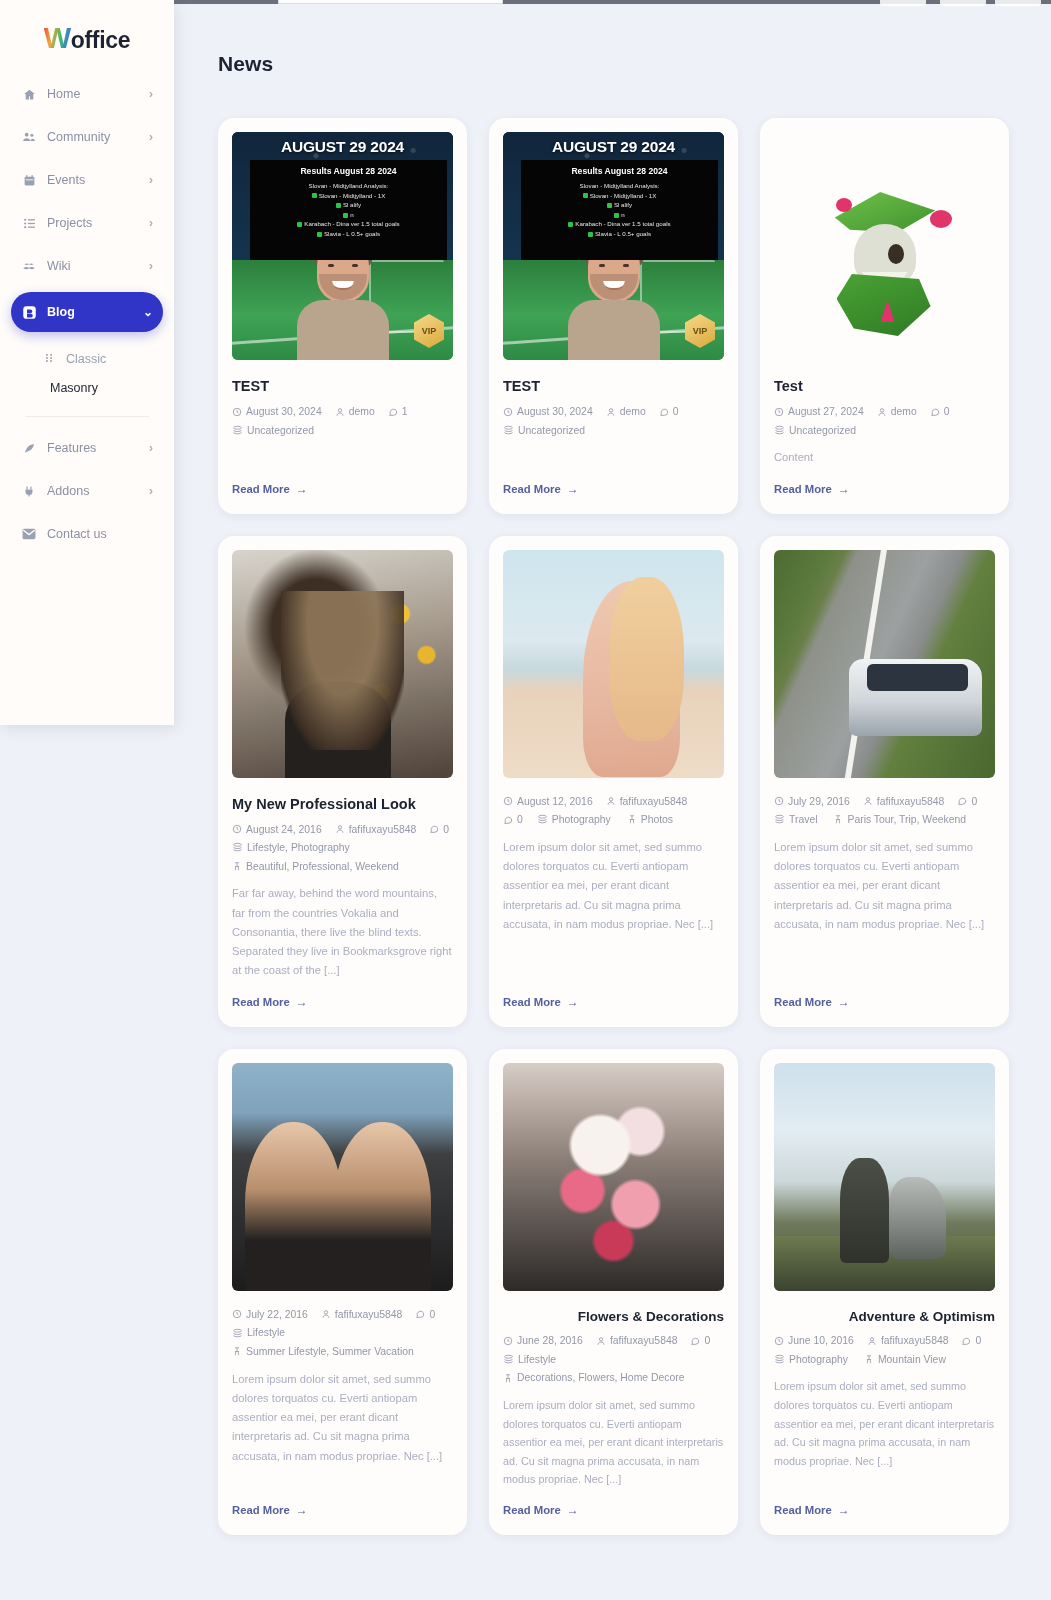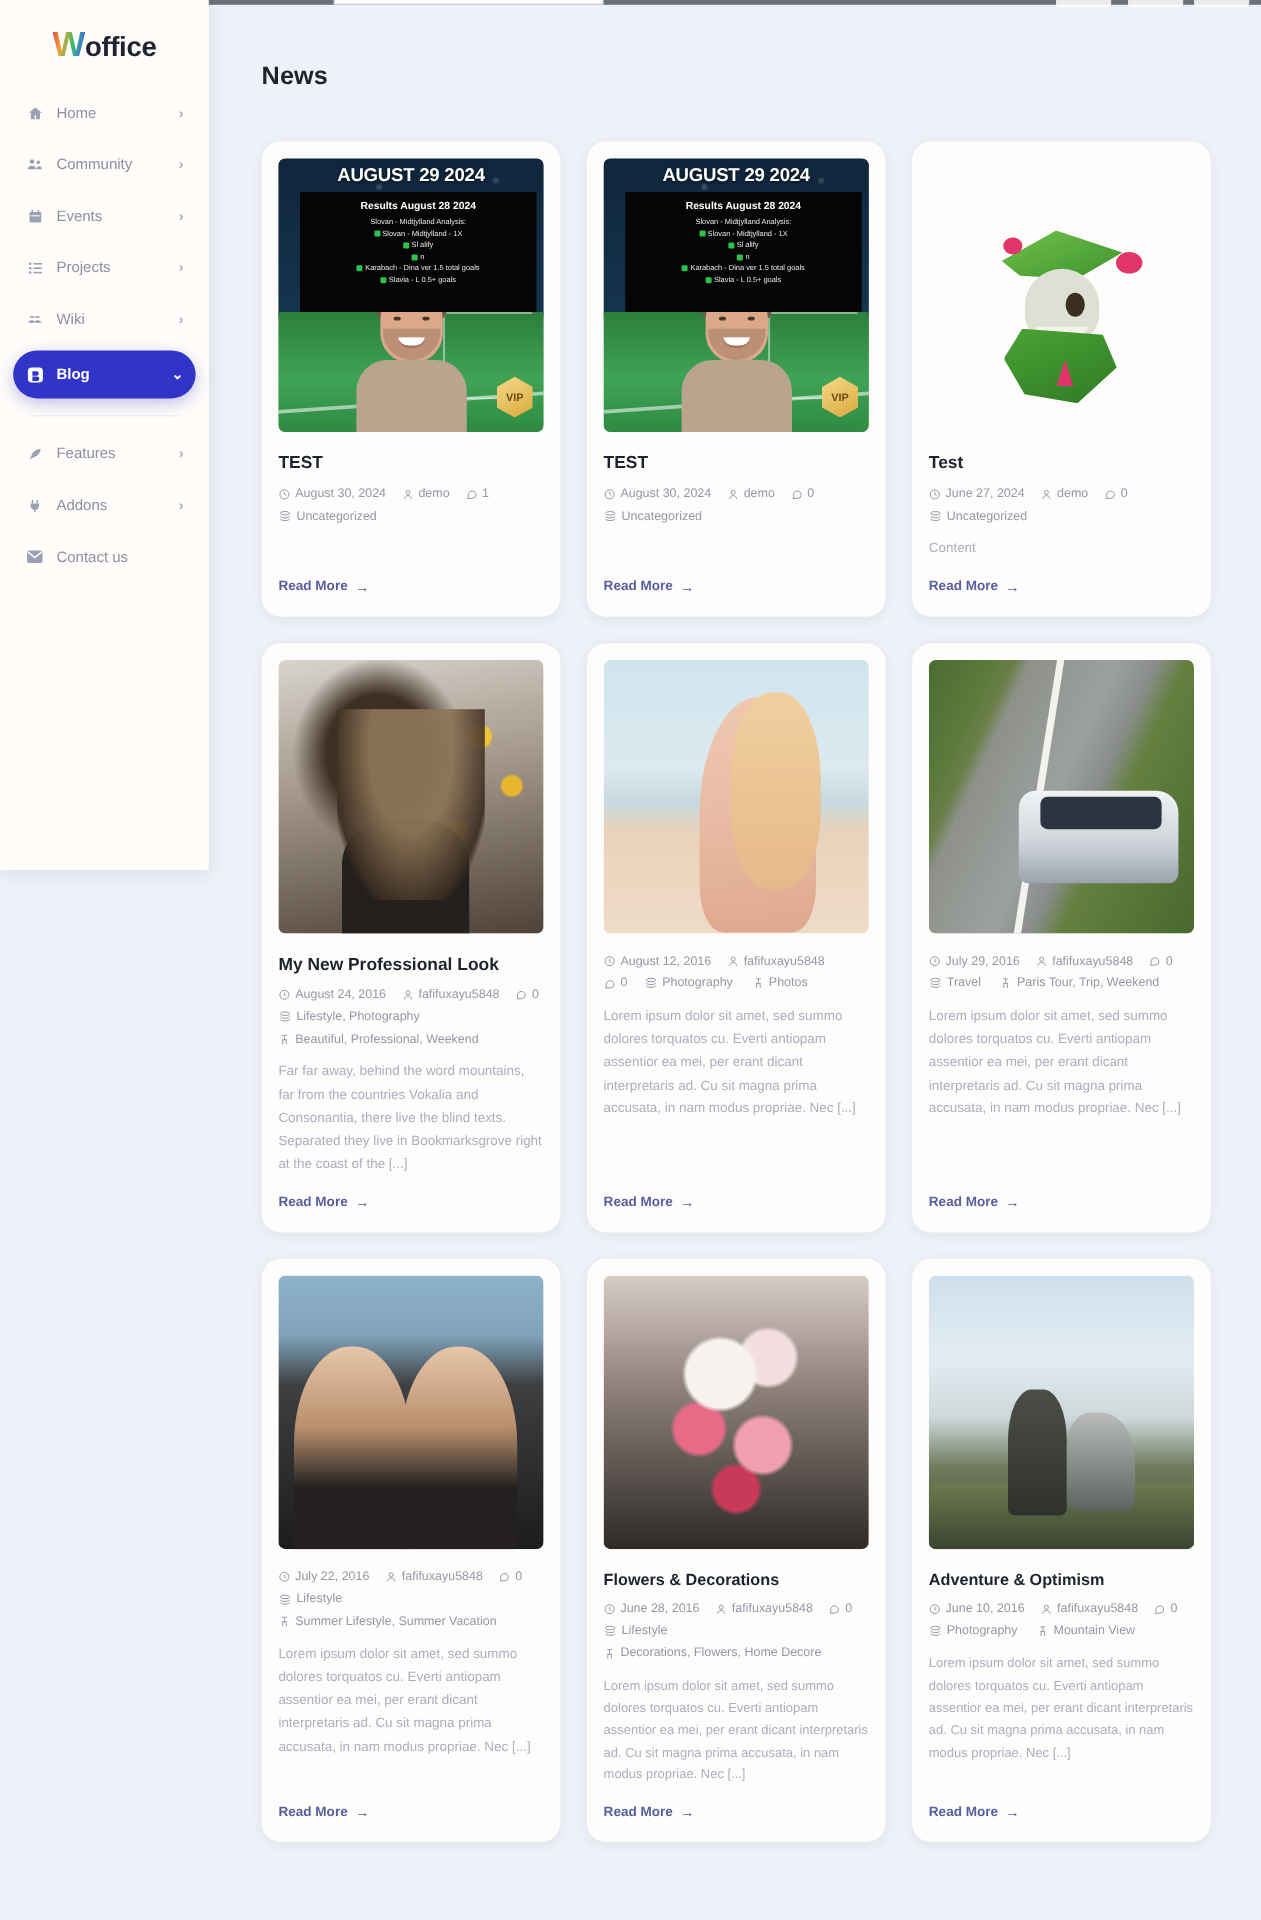--- a/index.html
+++ b/index.html
@@ -93,21 +93,21 @@
   }
   .thumb {
     width: 100%; height: 228px; border-radius: 6px; overflow: hidden;
     position: relative; margin-bottom: 16px;
   }
   .thumb.plain { background: #fffdfb; }
   .card-title {
     font-size: 14.5px; font-weight: 700; color: #1b2230;
     line-height: 1.45; margin-bottom: 7px;
   }
-  .card-title.small { font-size: 13.5px; }
+  .card-title.small { font-size: 13.5px; text-align: right; }
   .meta {
     display: flex; flex-wrap: wrap; align-items: center;
     column-gap: 13px; row-gap: 3px;
     font-size: 10.4px; color: #9298a8; margin-bottom: 10px; line-height: 1.5;
   }
   .meta .m { display: inline-flex; align-items: center; gap: 4px; white-space: nowrap; }
   .meta svg { flex: 0 0 auto; }
   .excerpt {
     font-size: 11.2px; line-height: 1.72; color: #a9aec0; margin-bottom: 14px;
   }
@@ -417,20 +417,38 @@
         <span class="ico">
           <svg width="15" height="15" viewBox="0 0 24 24">
               <rect x="2" y="2" width="20" height="20" rx="5" fill="#fff"></rect>
               <path d="M8 7h5.5a3 3 0 0 1 0 6H8zm0 7h6.2a3 3 0 0 1 0 6H8z" fill="#3034c7"></path>
             </svg>
         </span>
         <span class="lbl">Blog</span>
         <span class="chev">⌄</span>
       </div>
 
+      <div class="subnav">
+        <div class="sub-item">
+          <span class="ico">
+            <svg width="10" height="10" viewBox="0 0 24 24" fill="#9aa1b2">
+                <circle cx="7" cy="5" r="2.4"></circle>
+                <circle cx="17" cy="5" r="2.4"></circle>
+                <circle cx="7" cy="12" r="2.4"></circle>
+                <circle cx="17" cy="12" r="2.4"></circle>
+                <circle cx="7" cy="19" r="2.4"></circle>
+                <circle cx="17" cy="19" r="2.4"></circle>
+              </svg>
+          </span>
+          <span>Classic</span>
+        </div>
+        <div class="sub-item current">
+          <span>Masonry</span>
+        </div>
+      </div>
 
       <div class="nav-sep"></div>
 
       <div class="nav-item">
         <span class="ico">
           <svg width="13" height="13" viewBox="0 0 24 24" fill="currentColor">
               <path d="M20 4c-6 0-12 4-14 10l-3 6 6-3C15 15 20 10 20 4z"></path>
             </svg>
         </span>
         <span class="lbl">Features</span>
@@ -614,21 +632,21 @@
               <div class="skirtdot"></div>
           </div>
         </div>
         <h2 class="card-title">Test</h2>
         <div class="meta">
           <span class="m">
               <svg width="10" height="10" viewBox="0 0 24 24" fill="none" stroke="#9298a8" stroke-width="2">
                 <circle cx="12" cy="12" r="9"></circle>
                 <path d="M12 7v5l3.5 2"></path>
               </svg>
-              <span>June 27, 2024</span>
+              <span>August 27, 2024</span>
             </span>
           <span class="m">
               <svg width="10" height="10" viewBox="0 0 24 24" fill="none" stroke="#9298a8" stroke-width="2">
                 <circle cx="12" cy="8" r="4"></circle>
                 <path d="M5 21c0-4 3.2-6.5 7-6.5S19 17 19 21"></path>
               </svg>
               <span>demo</span>
             </span>
           <span class="m">
               <svg width="10" height="10" viewBox="0 0 24 24" fill="none" stroke="#9298a8" stroke-width="2">

